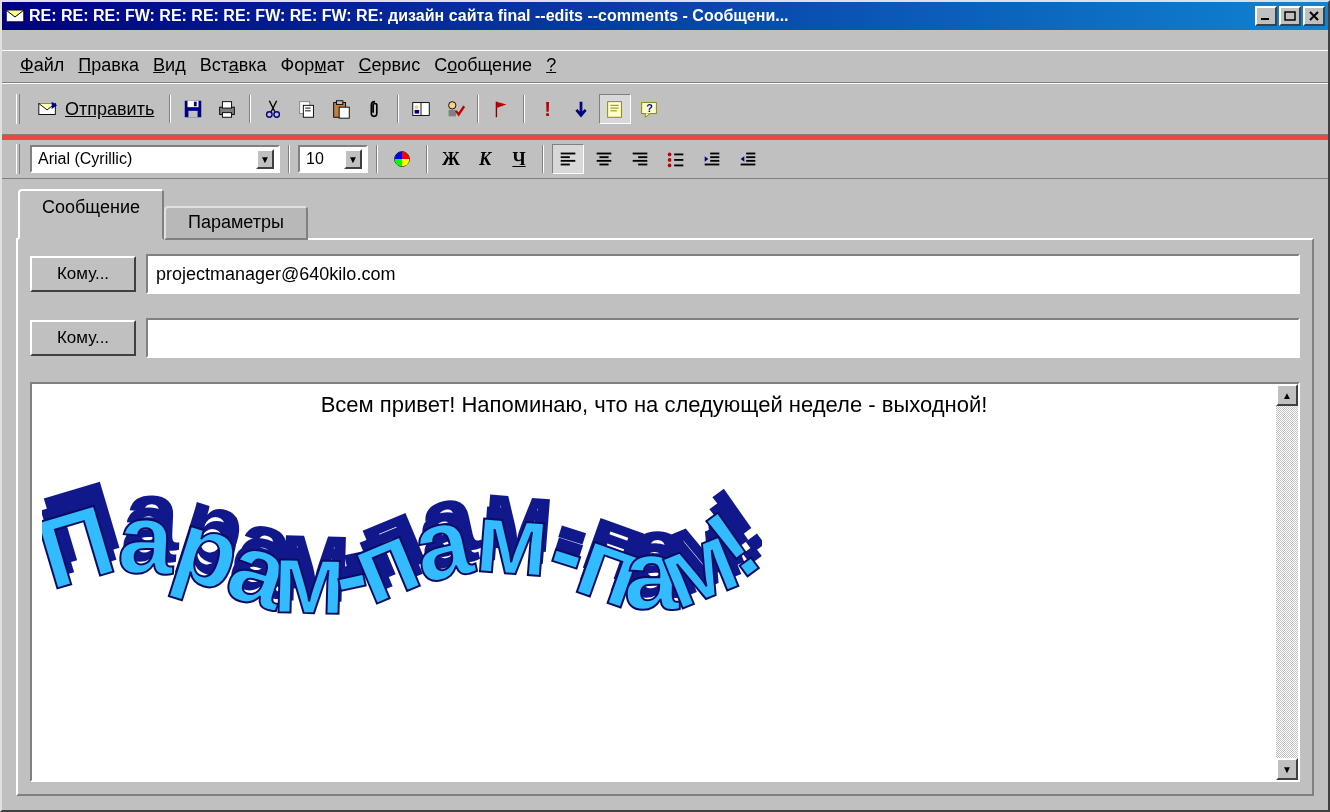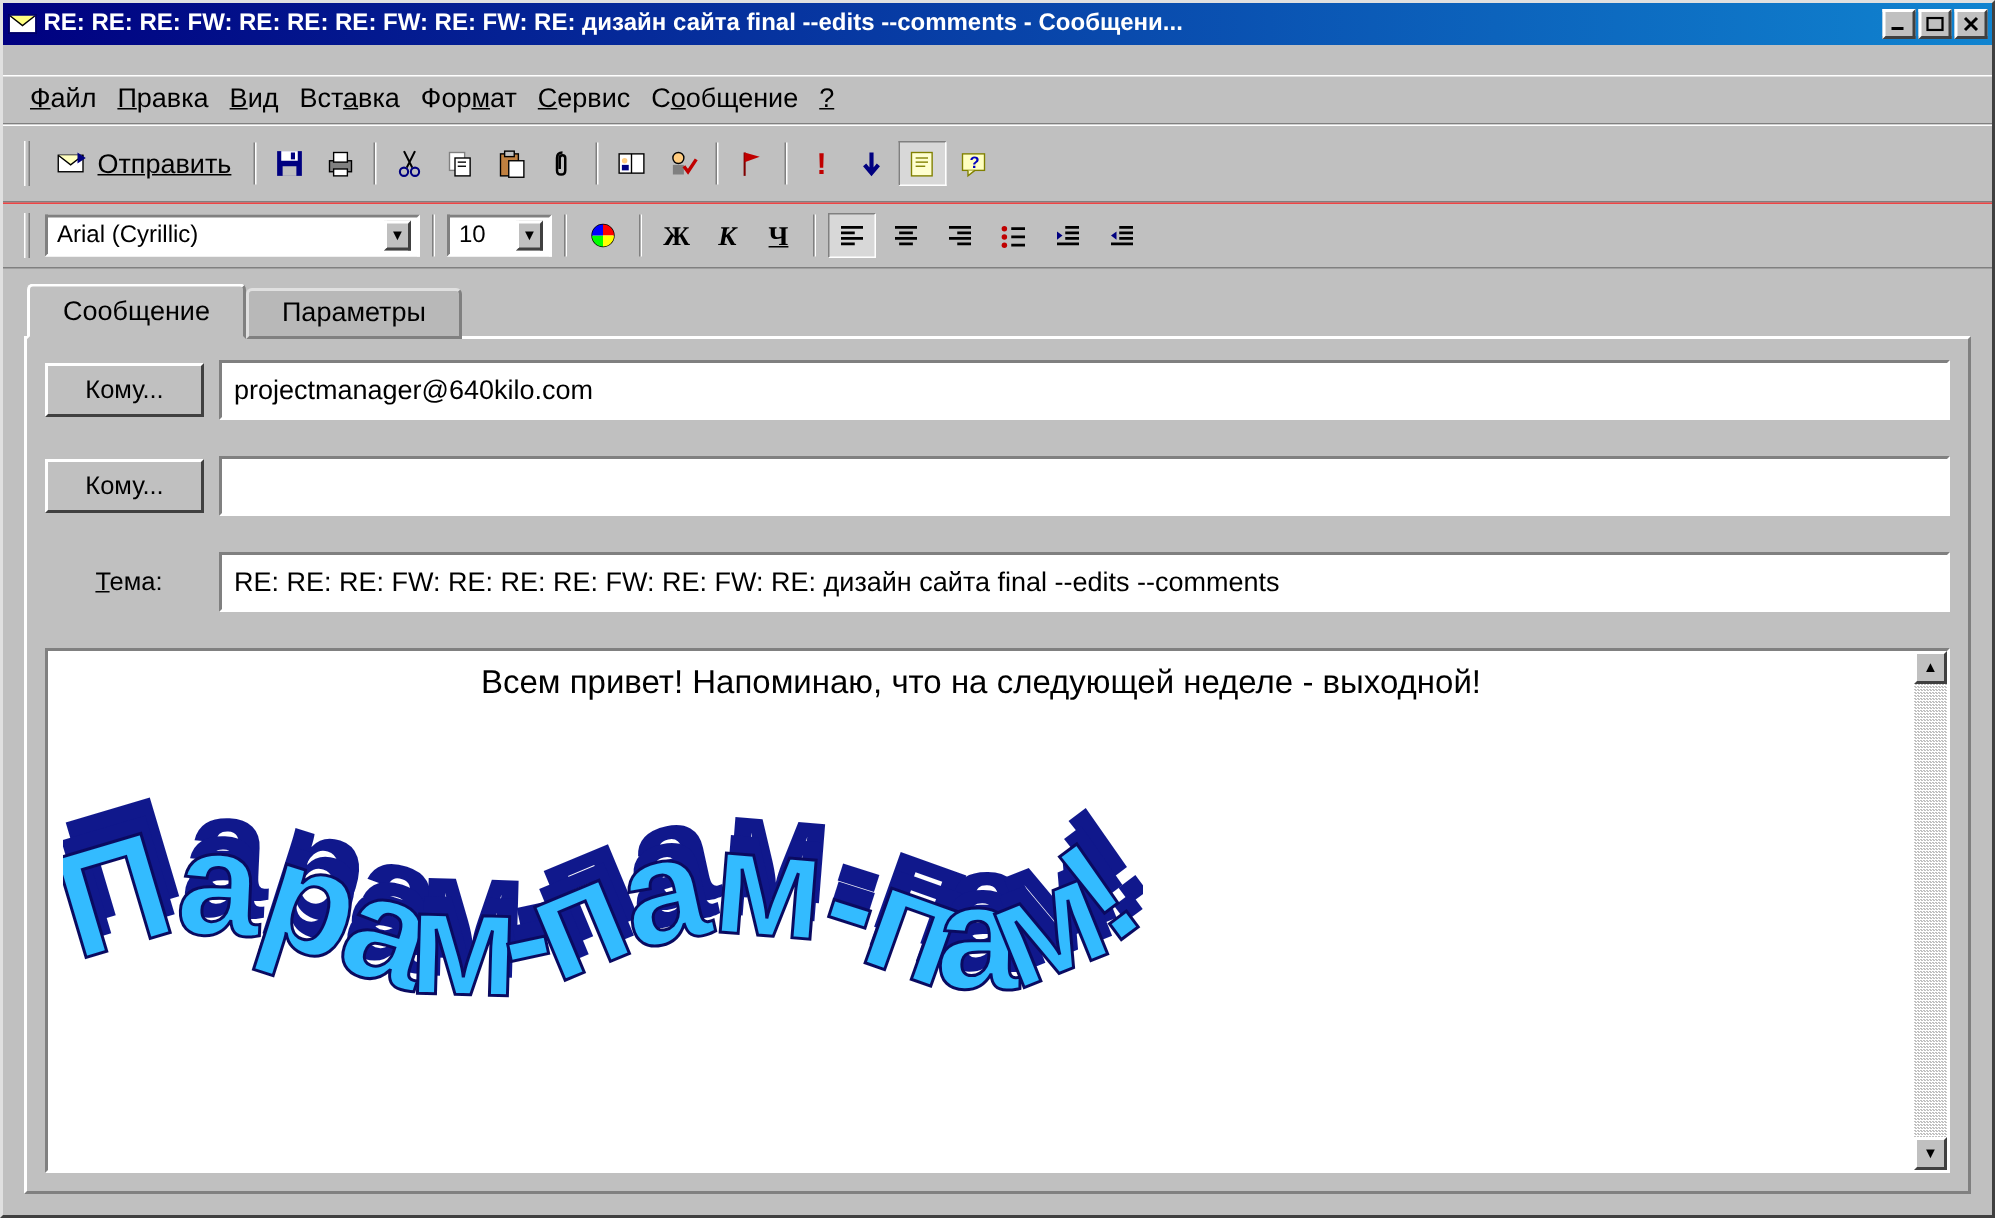--- a/index.html
+++ b/index.html
@@ -82,21 +82,21 @@
     width:2px; height:28px; margin:0 4px;
     border-left:1px solid #808080; border-right:1px solid #fff;
   }
   .send-btn {
     display:flex; align-items:center; gap:6px; padding:2px 8px; height:32px;
     font-size:18px;
   }
   .send-btn span { text-decoration: underline; }
   .fmtbar {
     display:flex; align-items:center; padding:4px 10px 4px 14px; height:44px;
-    border-top:1px solid #ef4444;
+    border-top:5px solid #ef4444;
     border-bottom:1px solid #808080;
     gap:4px;
   }
   .combo {
     height:28px; background:#fff;
     border:2px solid; border-color:#808080 #fff #fff #808080;
     display:flex; align-items:center; padding:0 4px 0 6px;
     font-size:16px;
   }
   .combo .arrow {
@@ -117,21 +117,21 @@
   .tabs {
     display:flex; padding:10px 0 0 16px; gap:0;
   }
   .tab {
     padding:6px 22px 6px 22px; font-size:18px;
     background:#c0c0c0;
     border:2px solid; border-color:#fff #808080 #c0c0c0 #fff;
     position:relative;
     border-top-left-radius:4px; border-top-right-radius:4px;
   }
-  .tab.inactive { border-color:#e0e0e0 #808080 #808080 #e0e0e0; background:#b8b8b8; margin-top:3px; padding-top:4px; padding-bottom:5px;}
+  .tab.inactive { border-color:#e0e0e0 #808080 #808080 #e0e0e0; background:#b8b8b8; margin-top:17px; padding-top:4px; padding-bottom:5px;}
   .form-area {
     margin:0 14px 14px 14px;
     border:2px solid; border-color:#fff #808080 #808080 #fff;
     padding:14px 12px 12px 12px;
     flex:1; display:flex; flex-direction:column; gap:24px;
     background:#c0c0c0;
     margin-top:-2px;
     text-align:center;
   }
   .field-row { display:flex; align-items:center; gap:10px; }
@@ -418,26 +418,20 @@
       <div class="field-input">
           <span>projectmanager@640kilo.com</span>
         </div>
     </div>
     <div class="field-row">
       <div class="field-btn">Кому...</div>
       <div class="field-input">
           <span></span>
         </div>
     </div>
-    <div class="field-row">
-      <div class="field-label"><u>Т</u>ема:</div>
-      <div class="field-input">
-          <span>RE: RE: RE: FW: RE: RE: RE: FW: RE: FW: RE: дизайн сайта final --edits --comments</span>
-        </div>
-    </div>
     <div class="body-area">
       <div class="body-content">
         <div>Всем привет! Напоминаю, что на следующей неделе - выходной!</div>
         <div class="wordart">
           <svg width="720" height="200" viewBox="0 0 720 200">
             <defs>
               <path id="wave" d="M 10 130 Q 90 90, 180 130 T 360 130 T 540 130 T 710 110"></path>
             </defs>
 
             <text font-family="Arial Black, Arial" font-size="100" font-weight="900" fill="#10188c" letter-spacing="-4" transform="translate(6,-24)">

